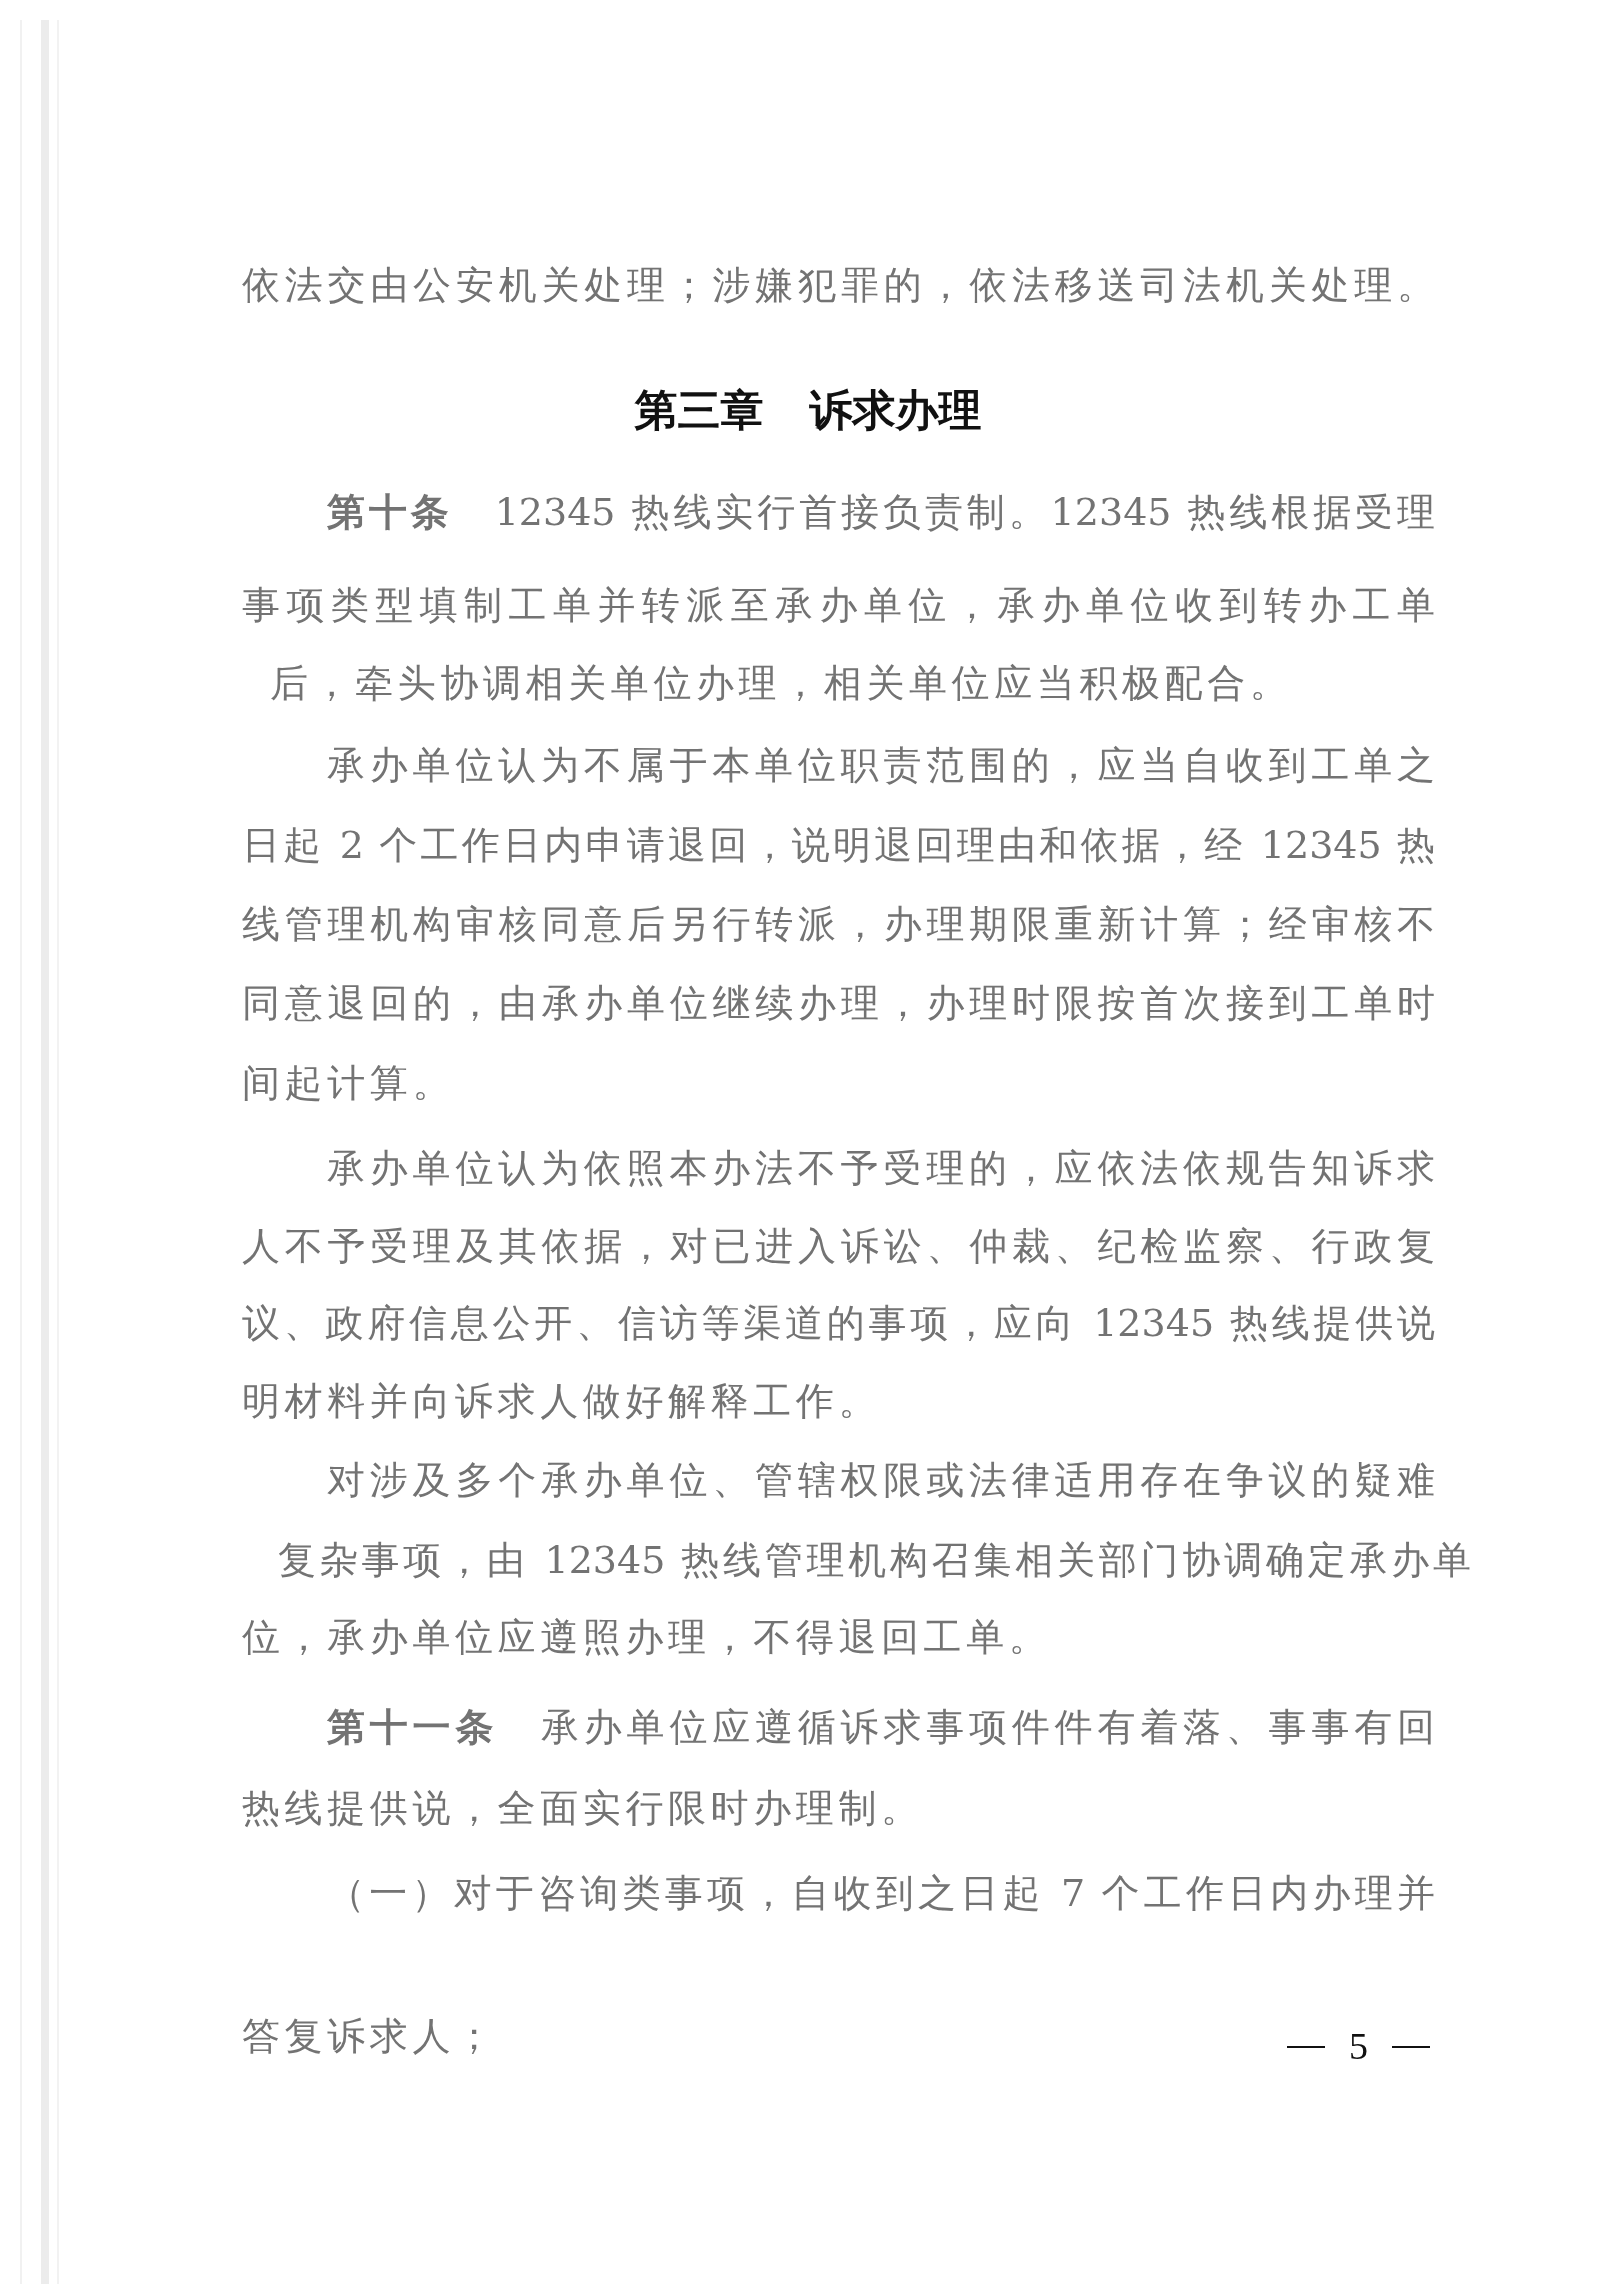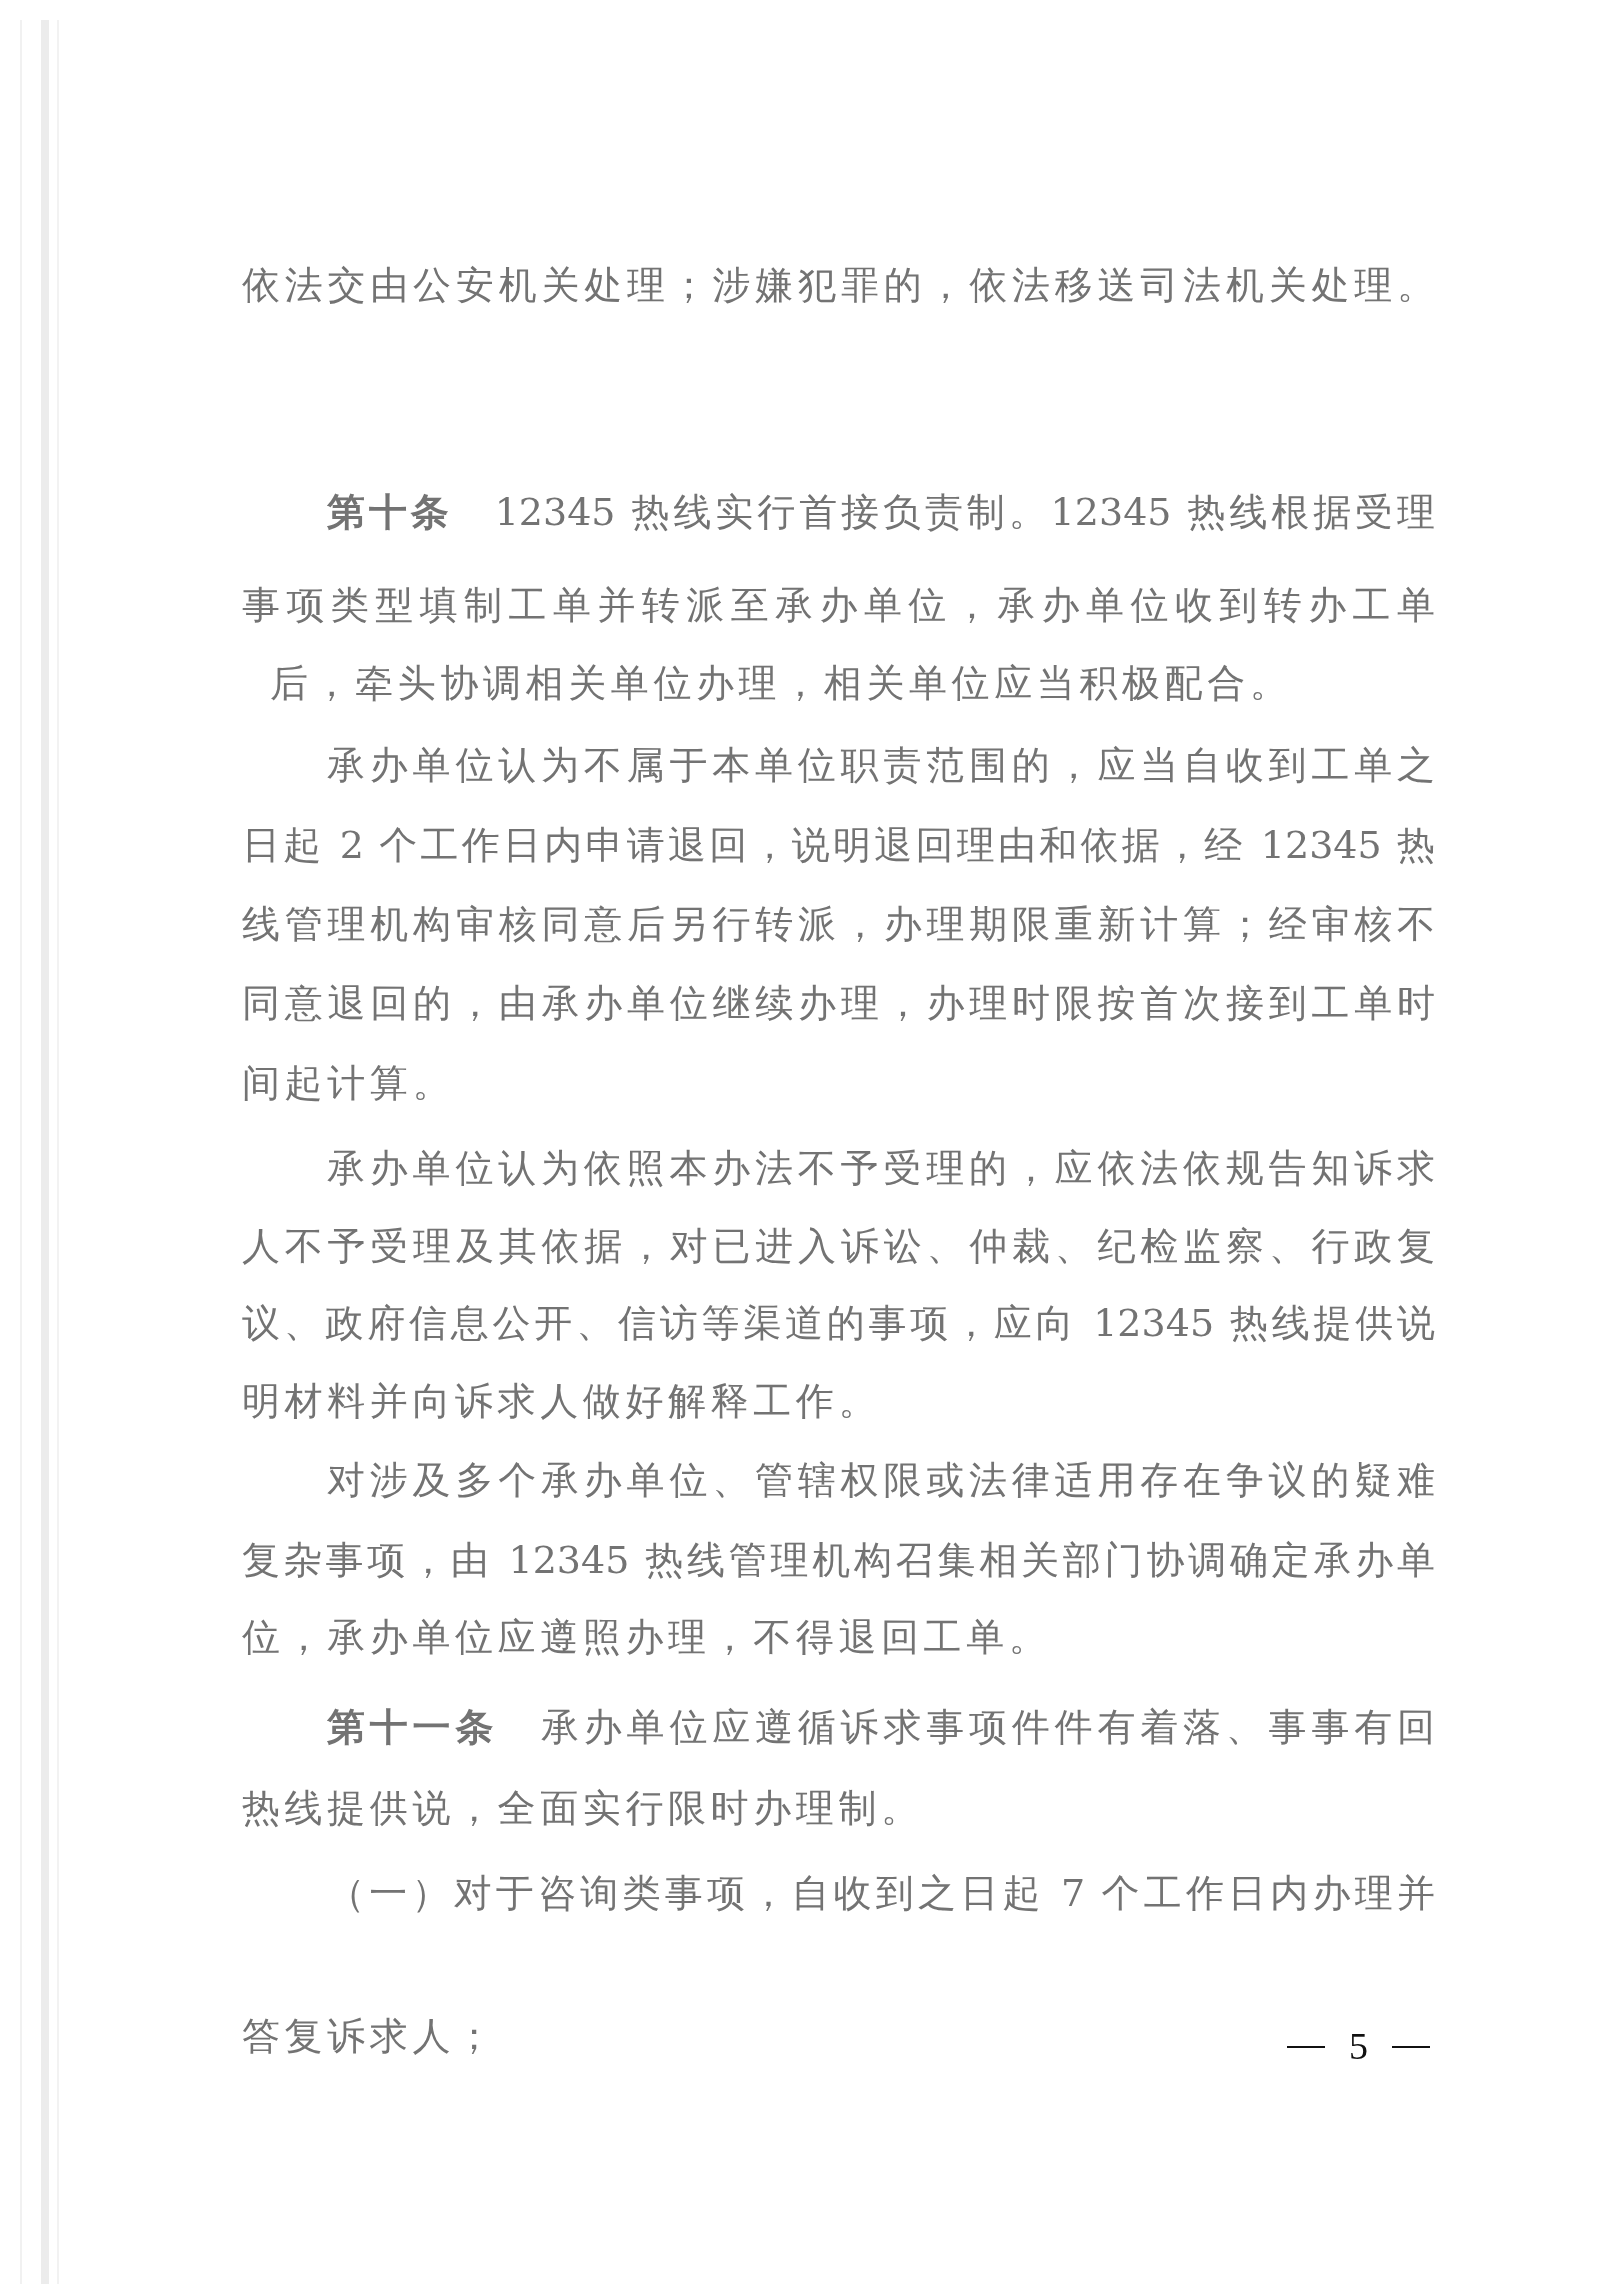--- a/index.html
+++ b/index.html
@@ -47,37 +47,40 @@
   .dash { display: inline-block; width: 38px; height: 2px; background: #111111; }
 </style>
 </head>
 <body>
 
 <div class="page">
   <div class="binding-edge be1"></div>
   <div class="binding-edge be2"></div>
   <div class="binding-edge be3"></div>
 
+  <div class="heading">
+    <span>第三章</span><span class="gap"></span><span>诉求办理</span>
+  </div>
 
   <div id="lines">
       <div class="line" style="top: 246px; letter-spacing: 0px;"><span>依法交由公安机关处理；涉嫌犯罪的，依法移送司法机关处理。</span></div>
       <div class="line indent" style="top: 473px; letter-spacing: 0px;"><span class="bold">第十条</span><span>　</span><span>12345 热线实行首接负责制。12345 热线根据受理</span></div>
       <div class="line" style="top: 566px; letter-spacing: 0px;"><span>事项类型填制工单并转派至承办单位，承办单位收到转办工单</span></div>
       <div class="line last" style="top: 644px; margin-left: 28px;"><span>后，牵头协调相关单位办理，相关单位应当积极配合。</span></div>
       <div class="line indent" style="top: 726px; letter-spacing: 0px;"><span>承办单位认为不属于本单位职责范围的，应当自收到工单之</span></div>
       <div class="line" style="top: 806px; letter-spacing: 0px;"><span>日起 2 个工作日内申请退回，说明退回理由和依据，经 12345 热</span></div>
       <div class="line" style="top: 885px; letter-spacing: 0px;"><span>线管理机构审核同意后另行转派，办理期限重新计算；经审核不</span></div>
       <div class="line" style="top: 964px; letter-spacing: 0px;"><span>同意退回的，由承办单位继续办理，办理时限按首次接到工单时</span></div>
       <div class="line last" style="top: 1044px;"><span>间起计算。</span></div>
       <div class="line indent" style="top: 1129px; letter-spacing: 0px;"><span>承办单位认为依照本办法不予受理的，应依法依规告知诉求</span></div>
       <div class="line" style="top: 1207px; letter-spacing: 0px;"><span>人不予受理及其依据，对已进入诉讼、仲裁、纪检监察、行政复</span></div>
       <div class="line" style="top: 1284px; letter-spacing: 0px;"><span>议、政府信息公开、信访等渠道的事项，应向 12345 热线提供说</span></div>
       <div class="line last" style="top: 1362px;"><span>明材料并向诉求人做好解释工作。</span></div>
       <div class="line indent" style="top: 1441px; letter-spacing: 0px;"><span>对涉及多个承办单位、管辖权限或法律适用存在争议的疑难</span></div>
-      <div class="line" style="top: 1521px; letter-spacing: 0px;"><span>复杂事项，由 12345 热线管理机构召集相关部门协调确定承办单</span></div>
+      <div class="line" style="top: 1521px; letter-spacing: 0px; margin-left: 36px;"><span>复杂事项，由 12345 热线管理机构召集相关部门协调确定承办单</span></div>
       <div class="line last" style="top: 1598px;"><span>位，承办单位应遵照办理，不得退回工单。</span></div>
       <div class="line indent" style="top: 1688px; letter-spacing: 0px;"><span class="bold">第十一条</span><span>　</span><span>承办单位应遵循诉求事项件件有着落、事事有回</span></div>
       <div class="line last" style="top: 1769px;"><span>热线提供说，全面实行限时办理制。</span></div>
       <div class="line indent" style="top: 1854px; letter-spacing: 0px;"><span>（一）对于咨询类事项，自收到之日起 7 个工作日内办理并</span></div>
       <div class="line last" style="top: 1997px;"><span>答复诉求人；</span></div>
     </div>
 
   <div class="page-number">
     <span class="dash"></span>
     <span>5</span>

